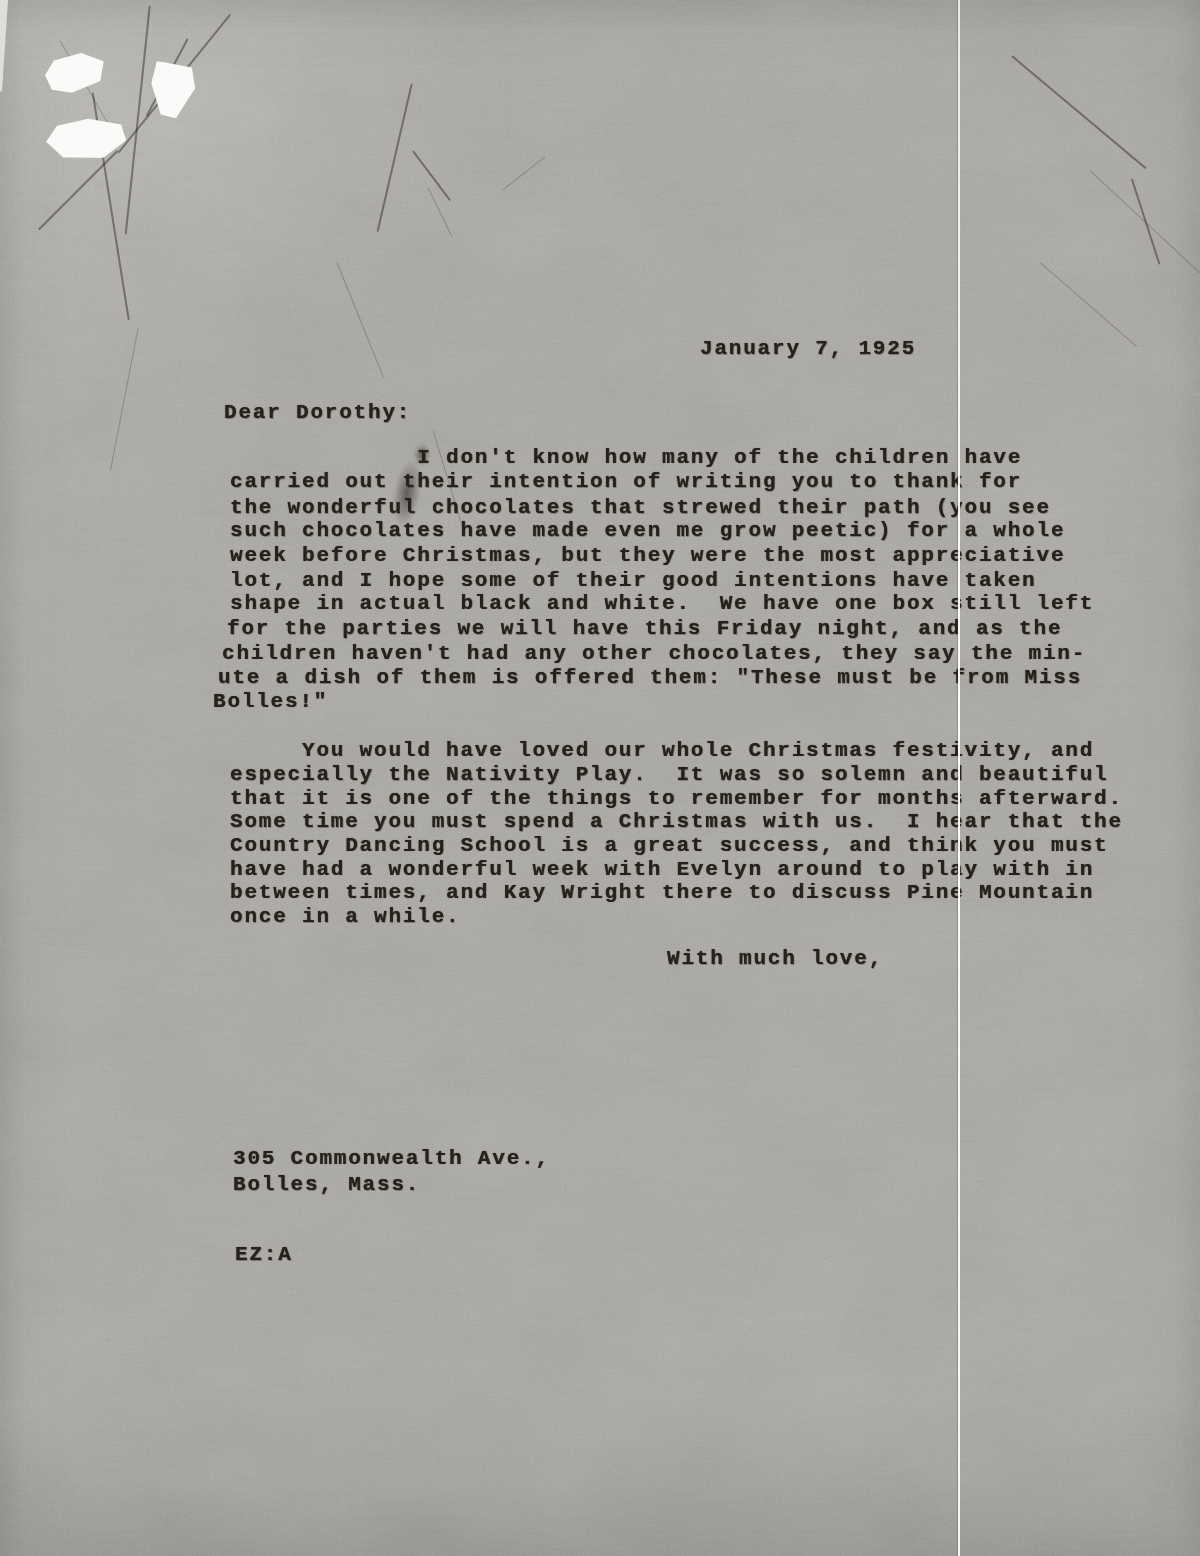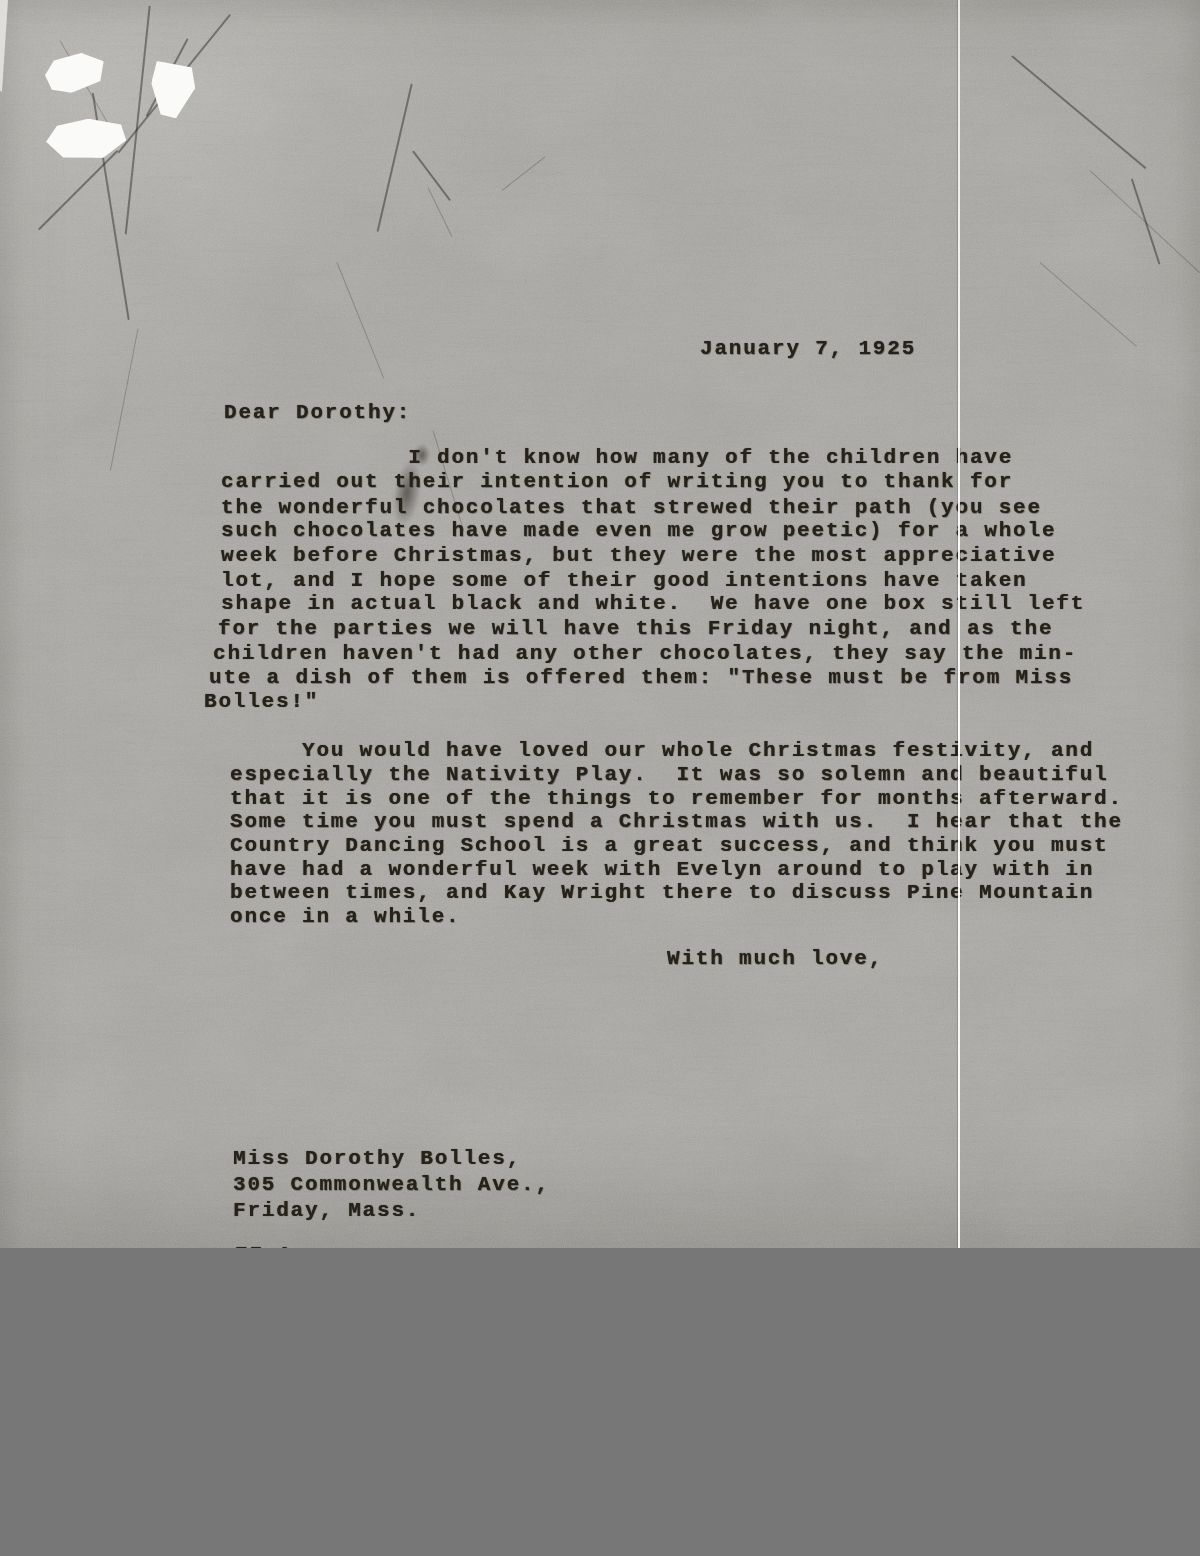--- a/index.html
+++ b/index.html
@@ -1,20 +1,20 @@
 <!DOCTYPE html>
 <html><head>
 <meta charset="utf-8">
 <style>
   html, body { margin: 0; padding: 0; background: #777; }
 
   .page {
     position: relative;
     width: 1200px;
-    height: 1248px;
+    height: 1556px;
     overflow: hidden;
     background:
       radial-gradient(ellipse 500px 320px at 14% 6%, rgba(255,255,255,0.14), rgba(255,255,255,0) 70%),
       linear-gradient(115deg, rgba(250,250,248,0.10) 0%, rgba(250,250,248,0) 24%),
       linear-gradient(to bottom, rgba(30,30,28,0.07), rgba(30,30,28,0) 2%, rgba(30,30,28,0) 90%, rgba(30,30,28,0.10) 100%),
       linear-gradient(to right, rgba(30,30,28,0.08), rgba(30,30,28,0) 2%, rgba(30,30,28,0) 98%, rgba(30,30,28,0.06) 100%),
       #a9a7a2;
     box-shadow: inset 0 0 70px rgba(70,66,60,0.16);
     font-family: "Liberation Mono", "DejaVu Sans Mono", monospace;
   }
@@ -36,21 +36,21 @@
     white-space: pre;
     text-shadow: 0 0 1px rgba(38,33,25,0.75), 0.7px 0.9px 0.6px rgba(38,33,25,0.30);
   }
   .tline { white-space: pre; }
   .para1 .tline { height: 24.4px; line-height: 24.4px; }
   .para2 .tline { height: 23.7px; line-height: 23.7px; }
   .address .tline { height: 25.6px; line-height: 25.6px; }
 
   .date       { left: 700px; top: 337px; }
   .salutation { left: 224px; top: 401px; }
-  .para1      { left: 221px; top: 446px; }
+  .para1      { left: 230px; top: 446px; }
   .para2      { left: 230px; top: 739px; }
   .closing    { left: 623px; top: 947px; margin-left: 44px; }
   .address    { left: 233px; top: 1146px; }
   .initials   { left: 235px; top: 1243px; text-align: center; }
 
   
   .para1 .tline:nth-child(8)  { margin-left: -3px; }
   .para1 .tline:nth-child(9)  { margin-left: -8px; }
   .para1 .tline:nth-child(10) { margin-left: -12px; }
   .para1 .tline:nth-child(11) { margin-left: -17px; }
@@ -155,19 +155,19 @@
   <div class="type date">January 7, 1925</div>
 
   <div class="type salutation">Dear Dorothy:</div>
 
   <div class="type para1"><div class="tline">             I don't know how many of the children have</div><div class="tline">carried out their intention of writing you to thank for</div><div class="tline">the wonderful chocolates that strewed their path (you see</div><div class="tline">such chocolates have made even me grow peetic) for a whole</div><div class="tline">week before Christmas, but they were the most appreciative</div><div class="tline">lot, and I hope some of their good intentions have taken</div><div class="tline">shape in actual black and white.  We have one box still left</div><div class="tline">for the parties we will have this Friday night, and as the</div><div class="tline">children haven't had any other chocolates, they say the min-</div><div class="tline">ute a dish of them is offered them: "These must be from Miss</div><div class="tline">Bolles!"</div></div>
 
   <div class="type para2"><div class="tline">     You would have loved our whole Christmas festivity, and</div><div class="tline">especially the Nativity Play.  It was so solemn and beautiful</div><div class="tline">that it is one of the things to remember for months afterward.</div><div class="tline">Some time you must spend a Christmas with us.  I hear that the</div><div class="tline">Country Dancing School is a great success, and think you must</div><div class="tline">have had a wonderful week with Evelyn around to play with in</div><div class="tline">between times, and Kay Wright there to discuss Pine Mountain</div><div class="tline">once in a while.</div></div>
 
   <div class="type closing">With much love,</div>
 
-  <div class="type address"><div class="tline">Miss Dorothy Bolles,</div><div class="tline">305 Commonwealth Ave.,</div><div class="tline">Friday, Mass.</div></div>
+  <div class="type address"><div class="tline">305 Commonwealth Ave.,</div><div class="tline">Bolles, Mass.</div></div>
 
   <div class="type initials">EZ:A</div>
 
   <div class="fold-line"></div>
 
 </div>
 
 </body></html>

